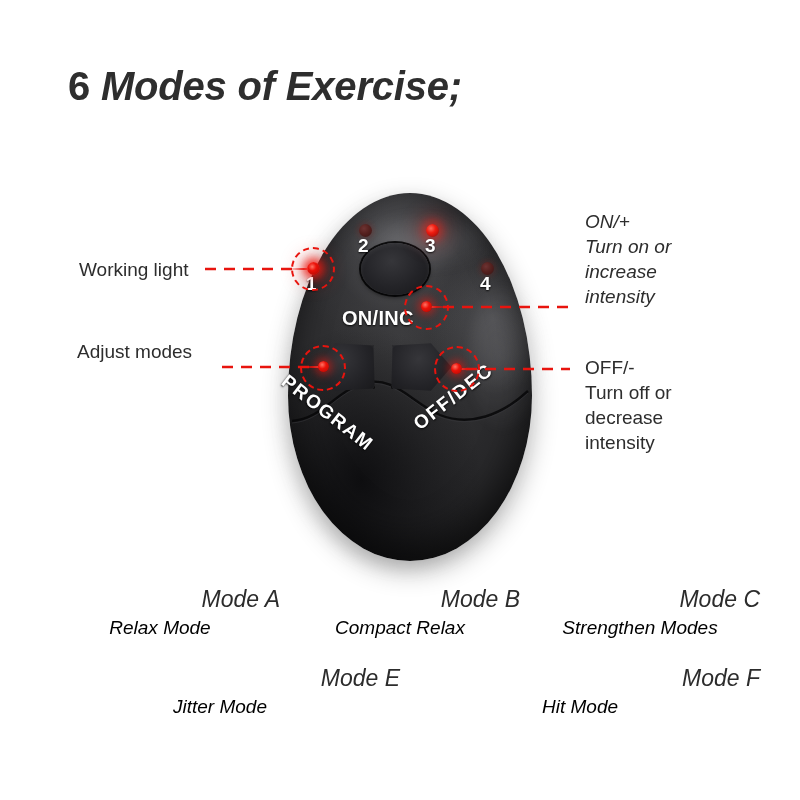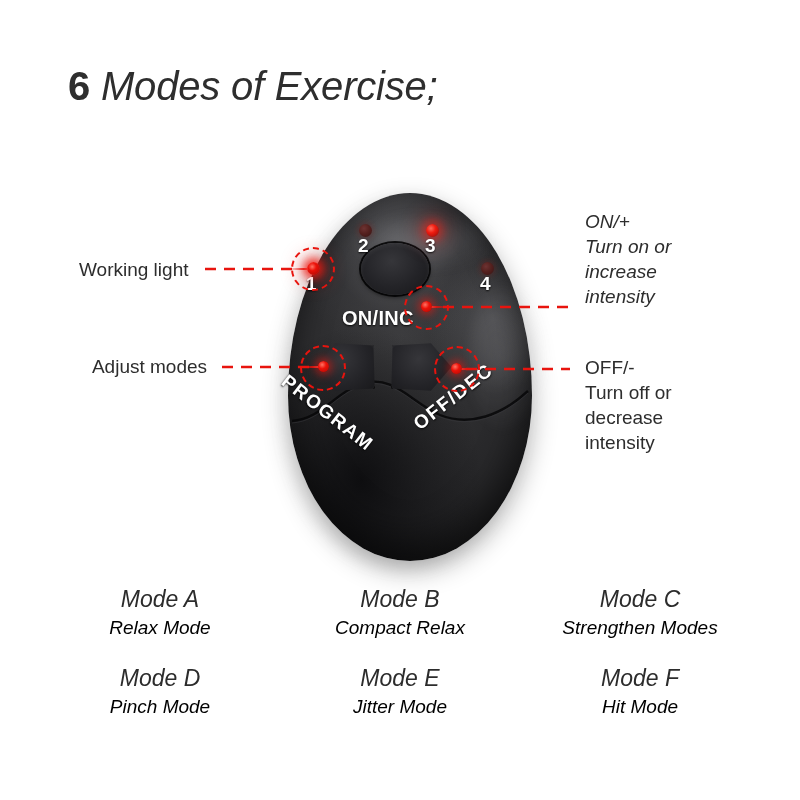--- a/index.html
+++ b/index.html
@@ -14,21 +14,21 @@
   }
   #stage{position:relative;width:800px;height:800px;overflow:hidden;background:#fff;}
 
   
   .title-block{position:absolute;left:68px;top:62px;width:620px;}
   .title-line{
     font-size:40px;line-height:49px;letter-spacing:-0.2px;
     white-space:nowrap;color:#2e2e2e;
   }
   .t-num{font-weight:bold;font-style:normal;}
-  .t-rest{font-style:italic;font-weight:400;}
+  .t-rest{font-style:italic;font-weight:700;}
 
   
   .device-wrap{position:absolute;left:262px;top:185px;width:280px;height:390px;}
   .device-shadow{
     position:absolute;left:18px;top:12px;width:248px;height:372px;
     border-radius:50% 50% 50% 50%/56% 56% 44% 44%;
     background:radial-gradient(ellipse at 50% 55%, rgba(90,90,92,.38) 0%, rgba(140,140,142,.14) 55%, rgba(255,255,255,0) 74%);
     filter:blur(7px);
   }
   .device-body{
@@ -131,21 +131,21 @@
 
   
   .callout{position:absolute;color:#2d2d2d;font-size:19px;line-height:25px;white-space:pre-line;}
   .callout.right{text-align:left;}
   .callout.left{text-align:left;}
 
   
   .modes{position:absolute;left:40px;top:578px;width:720px;}
   .mode-row{display:flex;width:100%;}
   .mode-cell{flex:1 1 33.333%;text-align:center;padding-top:6px;}
-  .mode-name{font-style:italic;font-size:23px;line-height:30px;color:#2c2c2c;}
+  .mode-name{font-style:italic;font-size:23px;line-height:30px;color:#2c2c2c;text-align:right;}
   .mode-sub{font-style:italic;font-size:19px;line-height:27px;color:#000000;}
   .mode-row.second .mode-cell{padding-top:22px;}
 </style>
 </head>
 <body>
 
 <div id="stage">
 
   <div class="title-block">
     <div class="title-line"><span class="t-num">6</span><span class="t-rest"> Modes of Exercise;</span></div>
@@ -204,21 +204,21 @@
     <div class="glow-streak rev" style="left:426px;top:306px;width:26px;"></div>
     <div class="glow-streak rev" style="left:456px;top:368px;width:26px;"></div>
 
     <div class="hot" style="left:308px;top:263px;"></div>
     <div class="hot" style="left:318px;top:361px;"></div>
     <div class="hot" style="left:421px;top:301px;"></div>
     <div class="hot" style="left:451px;top:363px;"></div>
   </div>
 
   <div class="callout left" style="left:79px;top:257px;width:130px;">Working light</div>
-  <div class="callout left" style="left:77px;top:354px;width:145px;text-align:center;">Adjust modes</div>
+  <div class="callout left" style="left:77px;top:339px;width:145px;">Adjust modes</div>
   <div class="callout right" style="left:585px;top:209px;width:180px;font-style:italic;">ON/+
 Turn on or
 increase
 intensity</div>
   <div class="callout right" style="left:585px;top:355px;width:180px;">OFF/-
 Turn off or
 decrease
 intensity</div>
 
   <div class="modes">
@@ -231,24 +231,20 @@
         <div class="mode-name">Mode B</div>
         <div class="mode-sub">Compact Relax</div>
       </div>
       <div class="mode-cell">
         <div class="mode-name">Mode C</div>
         <div class="mode-sub">Strengthen Modes</div>
       </div>
     </div>
     <div class="mode-row second">
       <div class="mode-cell">
-        <div class="mode-name">Mode D</div>
-        <div class="mode-sub">Pinch Mode</div>
-      </div>
-      <div class="mode-cell">
         <div class="mode-name">Mode E</div>
         <div class="mode-sub">Jitter Mode</div>
       </div>
       <div class="mode-cell">
         <div class="mode-name">Mode F</div>
         <div class="mode-sub">Hit Mode</div>
       </div>
     </div>
   </div>
 

